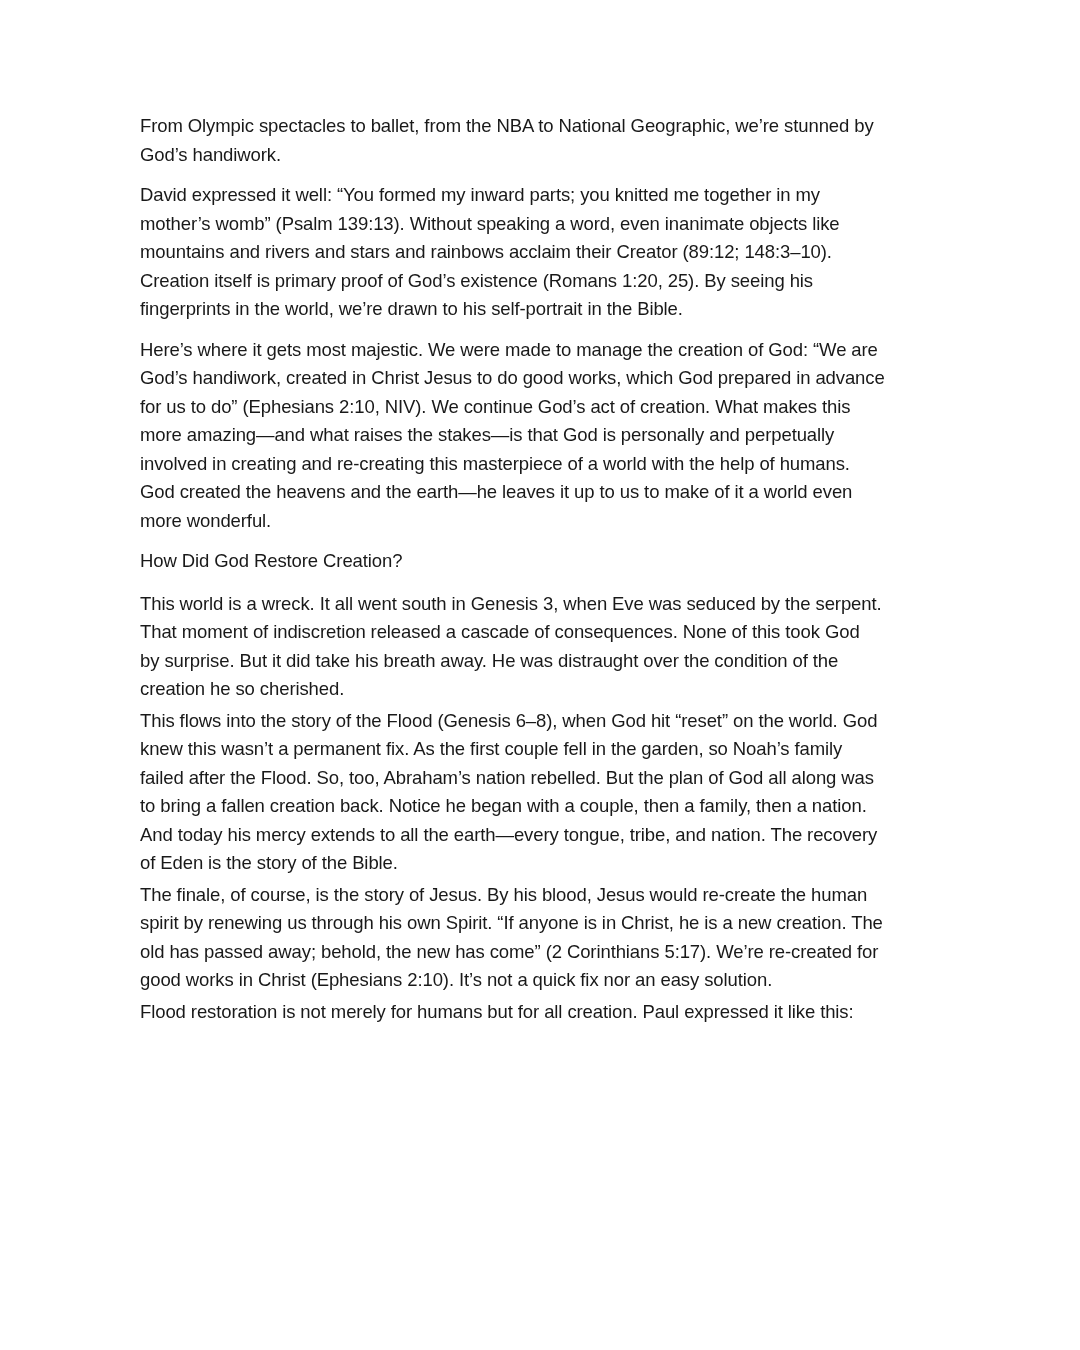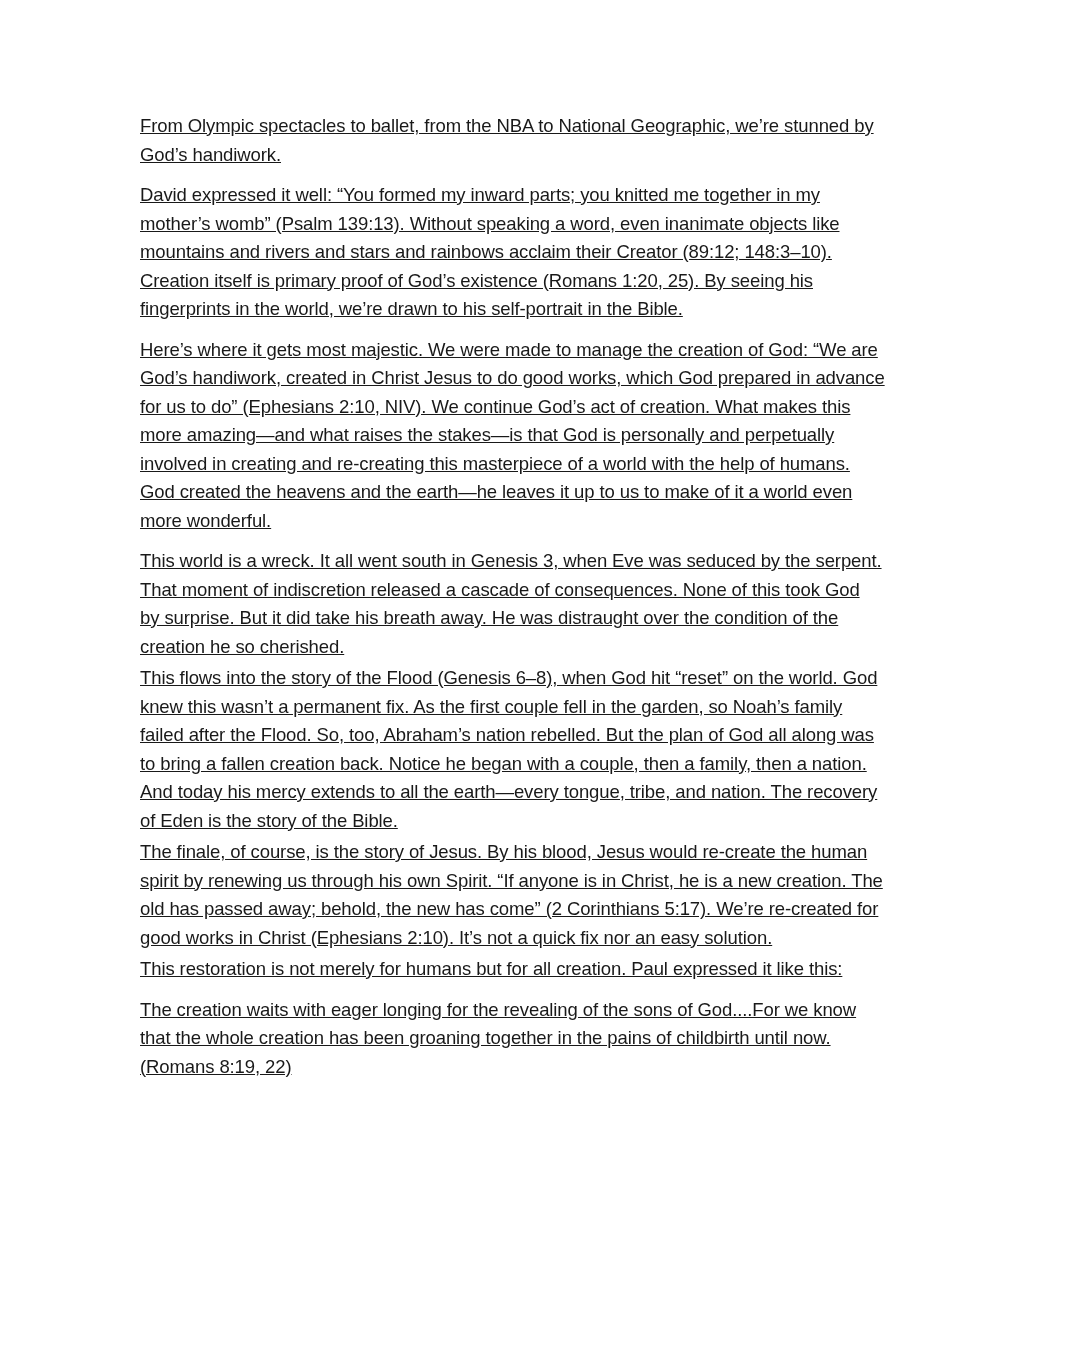--- a/index.html
+++ b/index.html
@@ -23,21 +23,20 @@
     font-size: 18.5px;
     letter-spacing: -0.1px;
     line-height: 28.5px;
     color: #191919;
     -webkit-font-smoothing: antialiased;
   }
   .para {
     margin: 0 0 12px 0;
     white-space: pre-line; 
     font-weight: 400;
-    text-decoration: underline;
   }
   .para.tight {
     margin-bottom: 3px;
   }
   .para.heading {
     margin-bottom: 14px;
   }
 </style>
 </head>
 <body>
@@ -51,32 +50,30 @@
 mountains and rivers and stars and rainbows acclaim their Creator (89:12; 148:3–10).
 Creation itself is primary proof of God’s existence (Romans 1:20, 25). By seeing his
 fingerprints in the world, we’re drawn to his self-portrait in the Bible.</p>
     <p class="para">Here’s where it gets most majestic. We were made to manage the creation of God: “We are
 God’s handiwork, created in Christ Jesus to do good works, which God prepared in advance
 for us to do” (Ephesians 2:10, NIV). We continue God’s act of creation. What makes this
 more amazing—and what raises the stakes—is that God is personally and perpetually
 involved in creating and re-creating this masterpiece of a world with the help of humans.
 God created the heavens and the earth—he leaves it up to us to make of it a world even
 more wonderful.</p>
+    <p class="para heading">How Did God Restore Creation?</p>
     <p class="para tight">This world is a wreck. It all went south in Genesis 3, when Eve was seduced by the serpent.
 That moment of indiscretion released a cascade of consequences. None of this took God
 by surprise. But it did take his breath away. He was distraught over the condition of the
 creation he so cherished.</p>
     <p class="para tight">This flows into the story of the Flood (Genesis 6–8), when God hit “reset” on the world. God
 knew this wasn’t a permanent fix. As the first couple fell in the garden, so Noah’s family
 failed after the Flood. So, too, Abraham’s nation rebelled. But the plan of God all along was
 to bring a fallen creation back. Notice he began with a couple, then a family, then a nation.
 And today his mercy extends to all the earth—every tongue, tribe, and nation. The recovery
 of Eden is the story of the Bible.</p>
     <p class="para tight">The finale, of course, is the story of Jesus. By his blood, Jesus would re-create the human
 spirit by renewing us through his own Spirit. “If anyone is in Christ, he is a new creation. The
 old has passed away; behold, the new has come” (2 Corinthians 5:17). We’re re-created for
 good works in Christ (Ephesians 2:10). It’s not a quick fix nor an easy solution.</p>
-    <p class="para">This restoration is not merely for humans but for all creation. Paul expressed it like this:</p>
-    <p class="para">The creation waits with eager longing for the revealing of the sons of God....For we know
-that the whole creation has been groaning together in the pains of childbirth until now.
-(Romans 8:19, 22)</p>
+    <p class="para">Flood restoration is not merely for humans but for all creation. Paul expressed it like this:</p>
   </article>
 </div>
 
 </body></html>

